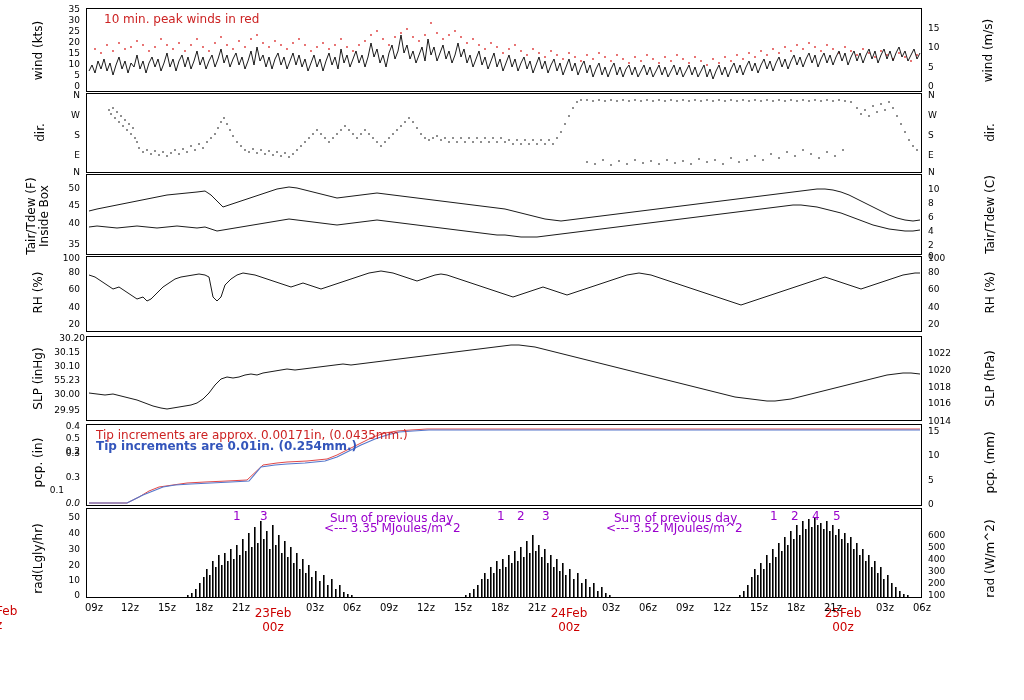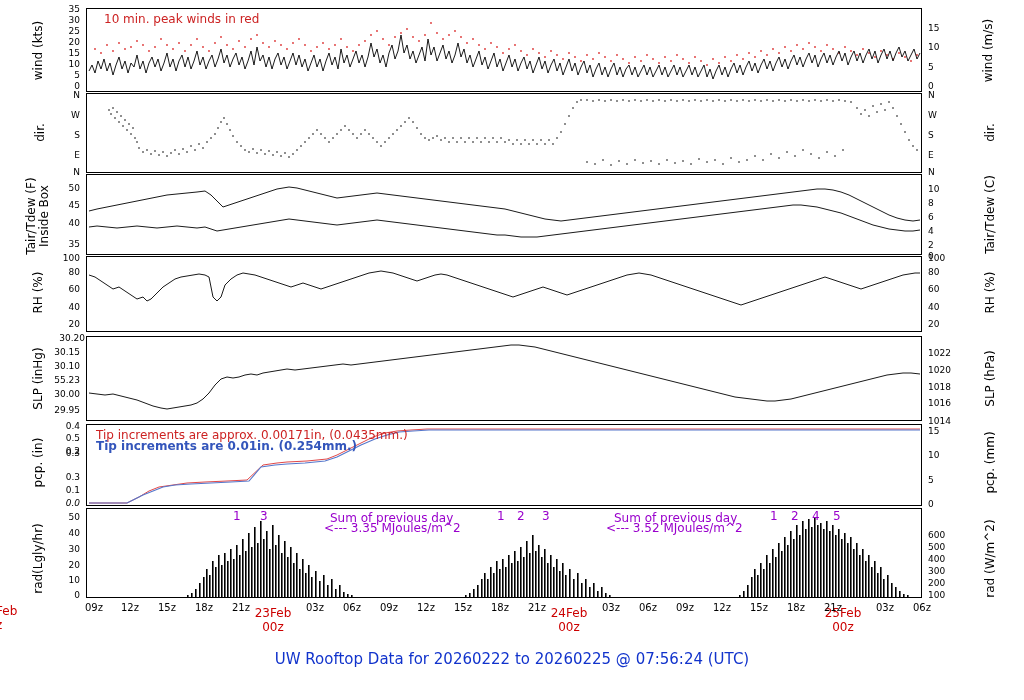--- a/index.html
+++ b/index.html
@@ -576,21 +576,21 @@
   </div>
   <div class="note note-red" style="left:96px;top:428px;">Tip increments are approx. 0.00171in, (0.0435mm.)</div>
   <div class="note note-blue" style="left:96px;top:439px;font-weight:bold;">Tip increments are 0.01in. (0.254mm.)</div>
   <div class="ylabel-left" style="left:-10px;top:456px;width:96px;transform:rotate(-90deg);">pcp. (in)</div>
   <div class="ylabel-right" style="left:942px;top:456px;width:96px;transform:rotate(-90deg);">pcp. (mm)</div>
   <div class="tick tickL" style="left:48px;top:421px;width:32px;">0.4</div>
   <div class="tick tickL" style="left:48px;top:433px;width:32px;">0.5</div>
   <div class="tick tickL" style="left:48px;top:446px;width:32px;">0.2</div>
   <div class="tick tickL" style="left:48px;top:448px;width:32px;">0.3</div>
   <div class="tick tickL" style="left:48px;top:472px;width:32px;">0.3</div>
-  <div class="tick tickL" style="left:48px;top:485px;width:32px;">0.1</div>
+  <div class="tick tickL" style="left:32px;top:485px;width:32px;">0.1</div>
   <div class="tick tickL" style="left:48px;top:498px;width:32px;font-style:italic;">0.0</div>
   <div class="tick tickR" style="left:928px;top:426px;width:32px;">15</div>
   <div class="tick tickR" style="left:928px;top:450px;width:32px;">10</div>
   <div class="tick tickR" style="left:928px;top:475px;width:32px;">5</div>
   <div class="tick tickR" style="left:928px;top:499px;width:32px;">0</div>
 
   <div class="panel" style="top:508px;height:90px;">
     <svg width="834" height="88" viewBox="0 0 834 88" preserveAspectRatio="none">
       <g fill="#000">
 
@@ -801,14 +801,13 @@
   <div class="xtick" style="left:739px;top:602px;width:40px;">15z</div>
   <div class="xtick" style="left:776px;top:602px;width:40px;">18z</div>
   <div class="daylab" style="left:808px;top:606px;width:70px;">25Feb
 00z</div>
   <div class="xtick" style="left:813px;top:602px;width:40px;">21z</div>
   <div class="xtick" style="left:865px;top:602px;width:40px;">03z</div>
   <div class="xtick" style="left:902px;top:602px;width:40px;">06z</div>
   <div class="edgelab" style="left:-4px;top:604px;width:36px;text-align:left;">Feb
 z</div>
 
-  <div class="caption">UW Rooftop Data for 20260222  to  20260225 @ 07:56:24  (UTC)</div>
 </div>
 
 </body></html>

